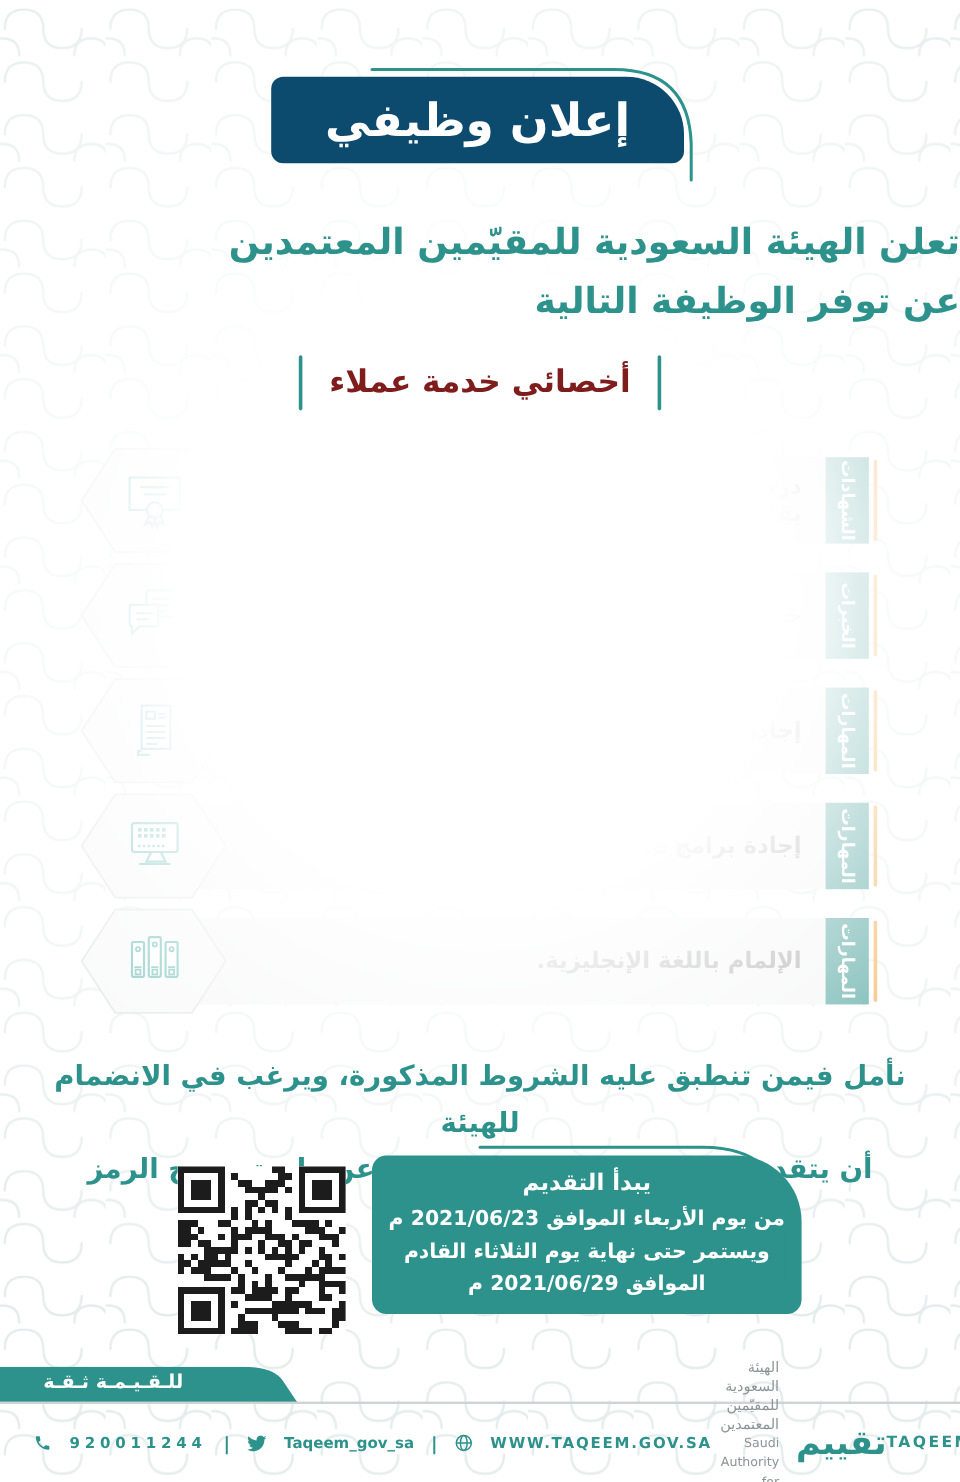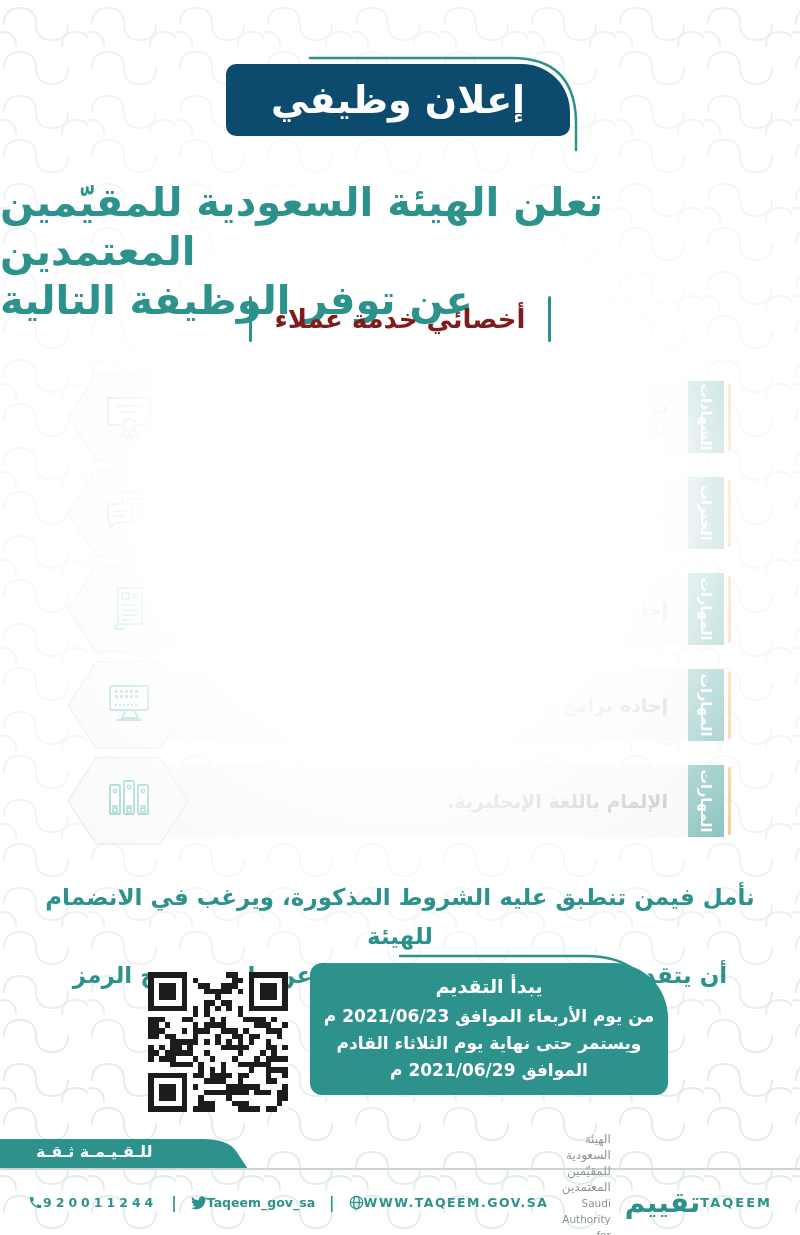--- a/index.html
+++ b/index.html
@@ -14,22 +14,22 @@
 
   .layer{position:absolute;z-index:2;}
 
   
   #banner{left:226px;top:64px;width:344px;height:72px;background:#0c4a6e;
     border-radius:10px 48px 10px 10px;display:flex;align-items:center;justify-content:center;}
   #banner .t{color:#fff;font-weight:bold;font-size:38px;letter-spacing:.5px;}
   .deco-stroke{pointer-events:none;}
 
   
-  #intro{left:0;top:178px;width:800px;text-align:left;color:#2d928b;
-    font-weight:bold;font-size:40px;line-height:49px;direction:rtl;}
+  #intro{left:0;top:178px;width:800px;text-align:right;color:#2d928b;
+    font-weight:bold;font-size:30px;line-height:49px;direction:rtl;}
 
   
   #jobline{left:0;top:296px;width:800px;display:flex;align-items:center;justify-content:center;gap:22px;direction:rtl;}
   .vbar{width:3px;height:46px;background:#2d928b;border-radius:2px;}
   #job-title{color:#7f1d1d;font-weight:bold;font-size:26px;}
 
   
   .req-row{position:absolute;left:0;width:800px;height:72px;direction:rtl;}
   .req-bar{position:absolute;right:76px;left:128px;top:0;height:72px;background:#f1f2f2;
     border-radius:8px 0 0 8px;display:flex;align-items:center;}
@@ -56,21 +56,21 @@
   
   #ribbon{left:0;top:1139px;width:270px;height:30px;}
   #ribbon .txt{position:absolute;left:36px;top:3px;color:#fff;font-weight:bold;
     font-size:16px;letter-spacing:4px;direction:rtl;}
   #footer-line{left:0;top:1168px;width:800px;height:2px;background:#ccd4d4;}
 
   
   #footer{left:0;top:1170px;width:800px;height:65px;display:flex;align-items:center;
     justify-content:space-between;direction:ltr;padding:0 28px;box-sizing:border-box;}
   #footer-left{display:flex;align-items:center;gap:14px;color:#2d928b;}
-  .f-item{display:flex;align-items:center;gap:0;font-size:12.5px;font-weight:bold;color:#2d928b;}
+  .f-item{display:flex;align-items:center;gap:15px;font-size:12.5px;font-weight:bold;color:#2d928b;}
   .f-sep{color:#2d928b;font-size:15px;font-weight:bold;}
   .sp-digits{letter-spacing:4px;}
   .sp-caps{letter-spacing:1.5px;}
   #footer-right{display:flex;align-items:center;gap:14px;justify-content:space-between;}
   #org-lines{text-align:right;color:#8b9595;line-height:16px;}
   #org-lines .ar{font-size:12px;direction:rtl;}
   #org-lines .en{font-size:10.5px;}
   #logo{display:flex;flex-direction:row;align-items:center;color:#2d928b;}
   #logo .ar{font-size:28px;font-weight:bold;line-height:28px;}
   #logo .en{font-size:13px;font-weight:bold;letter-spacing:2px;}

